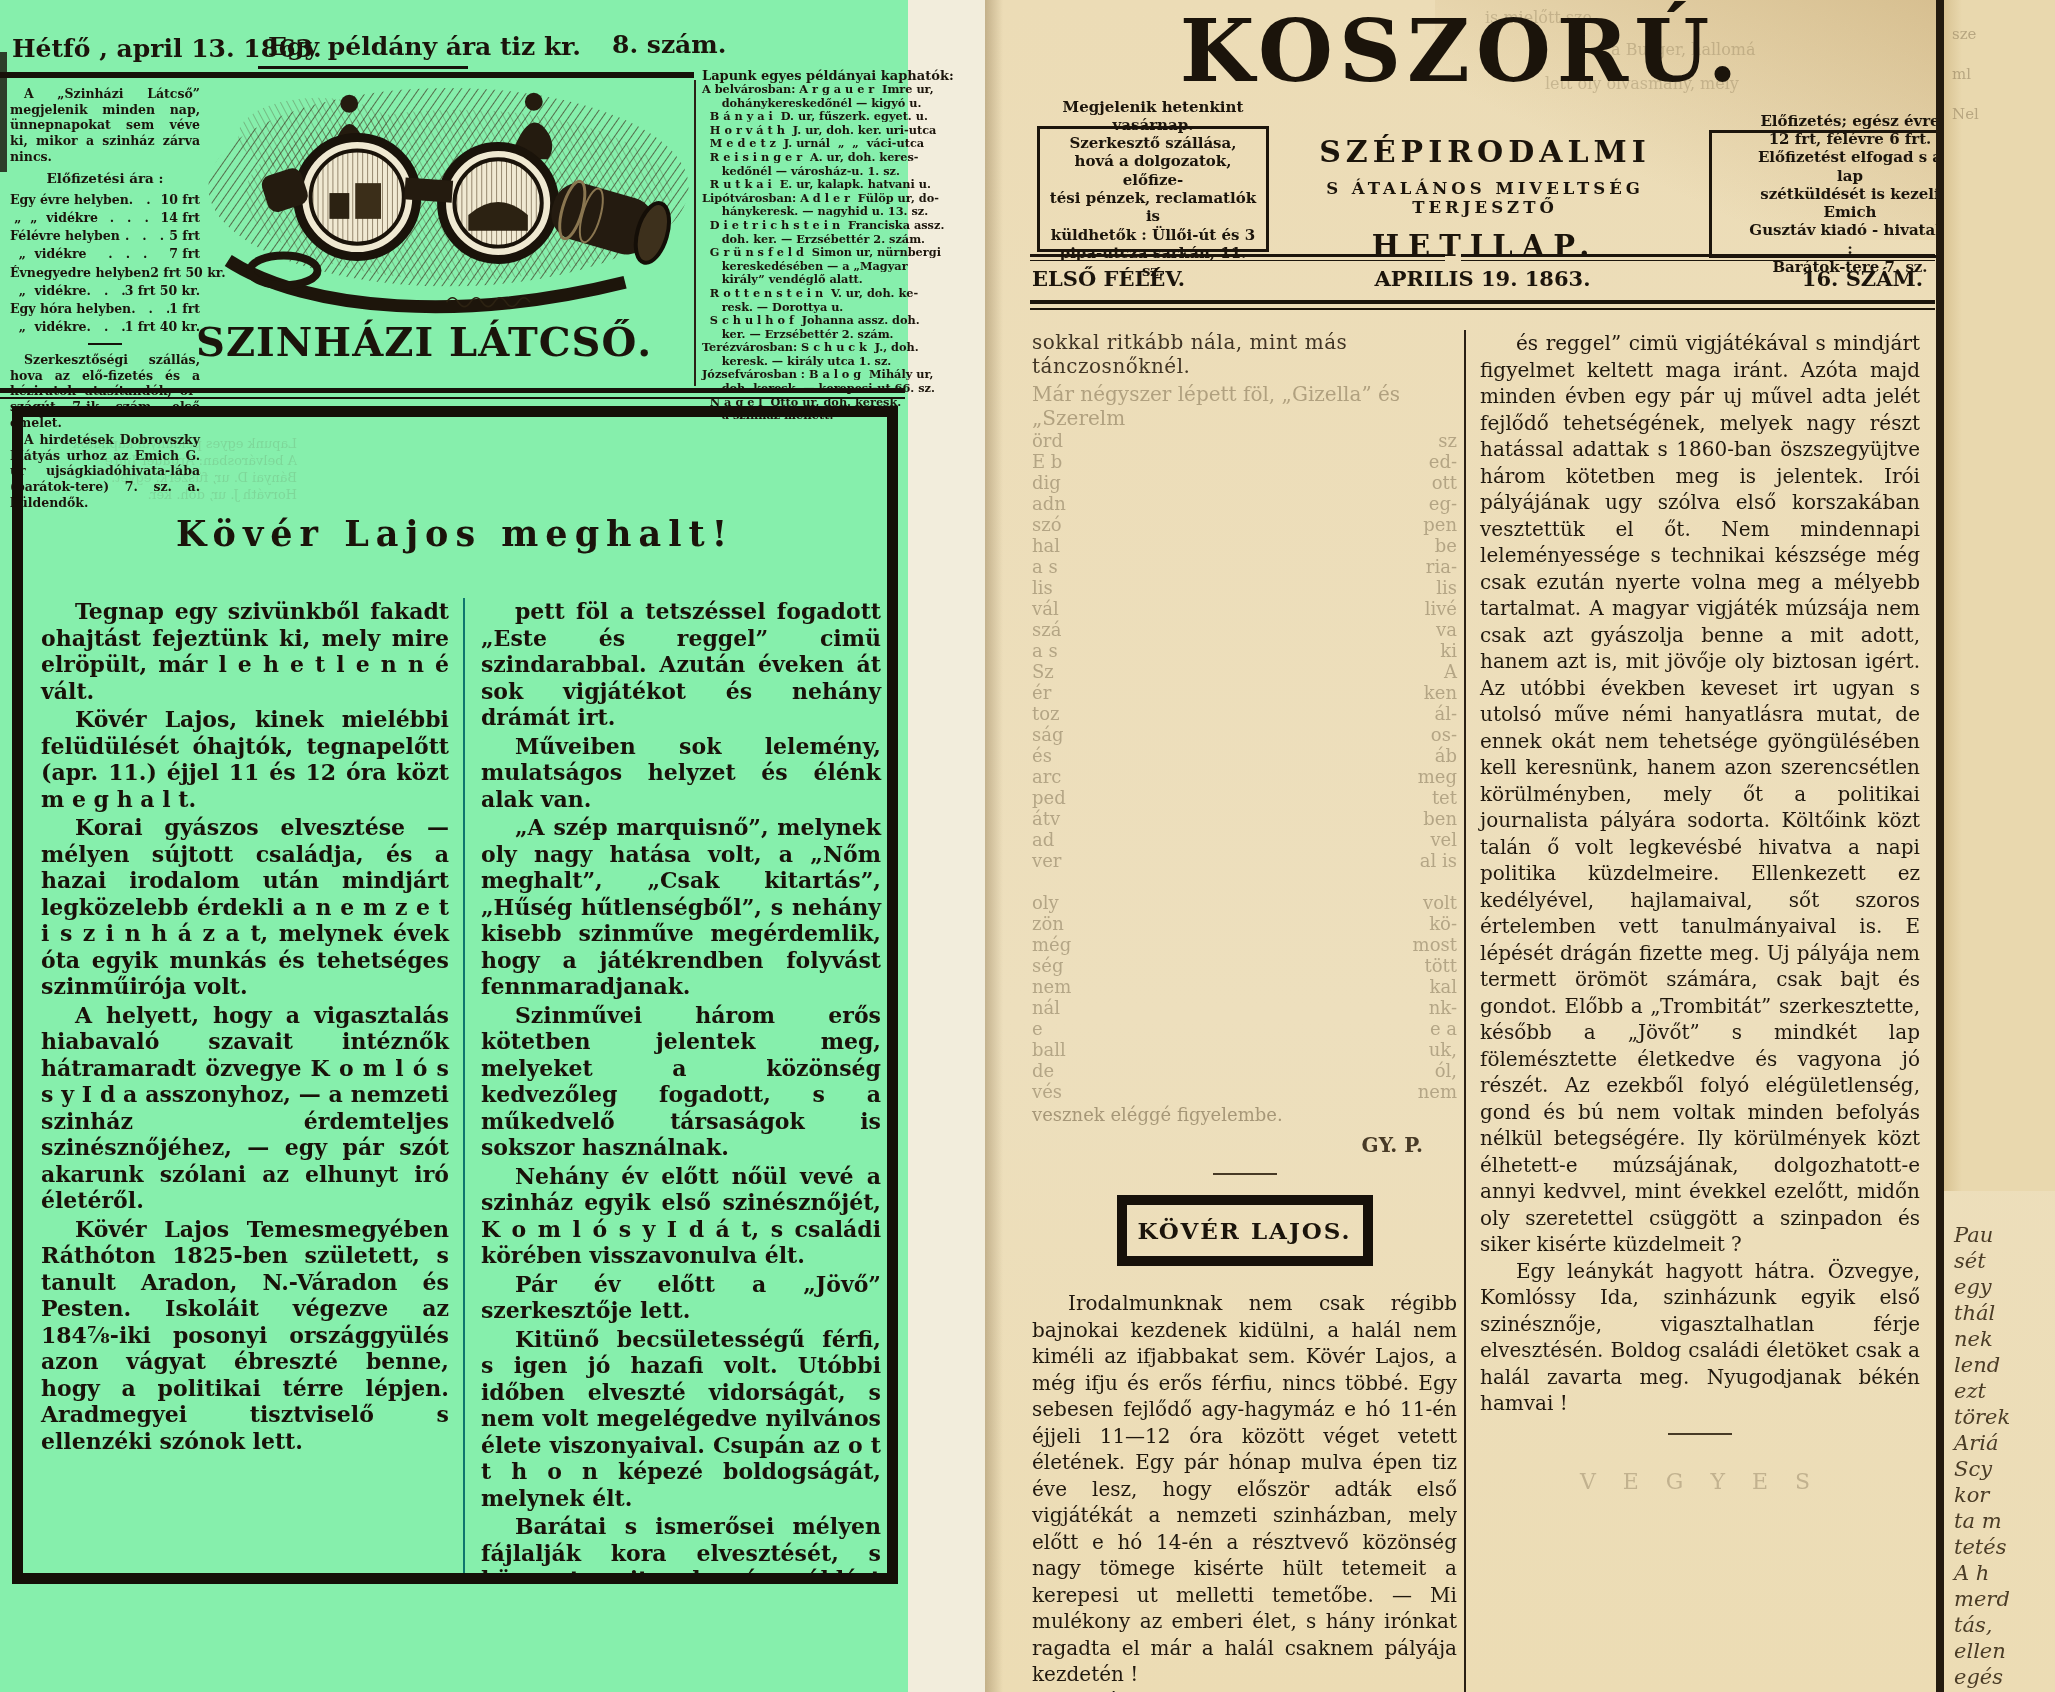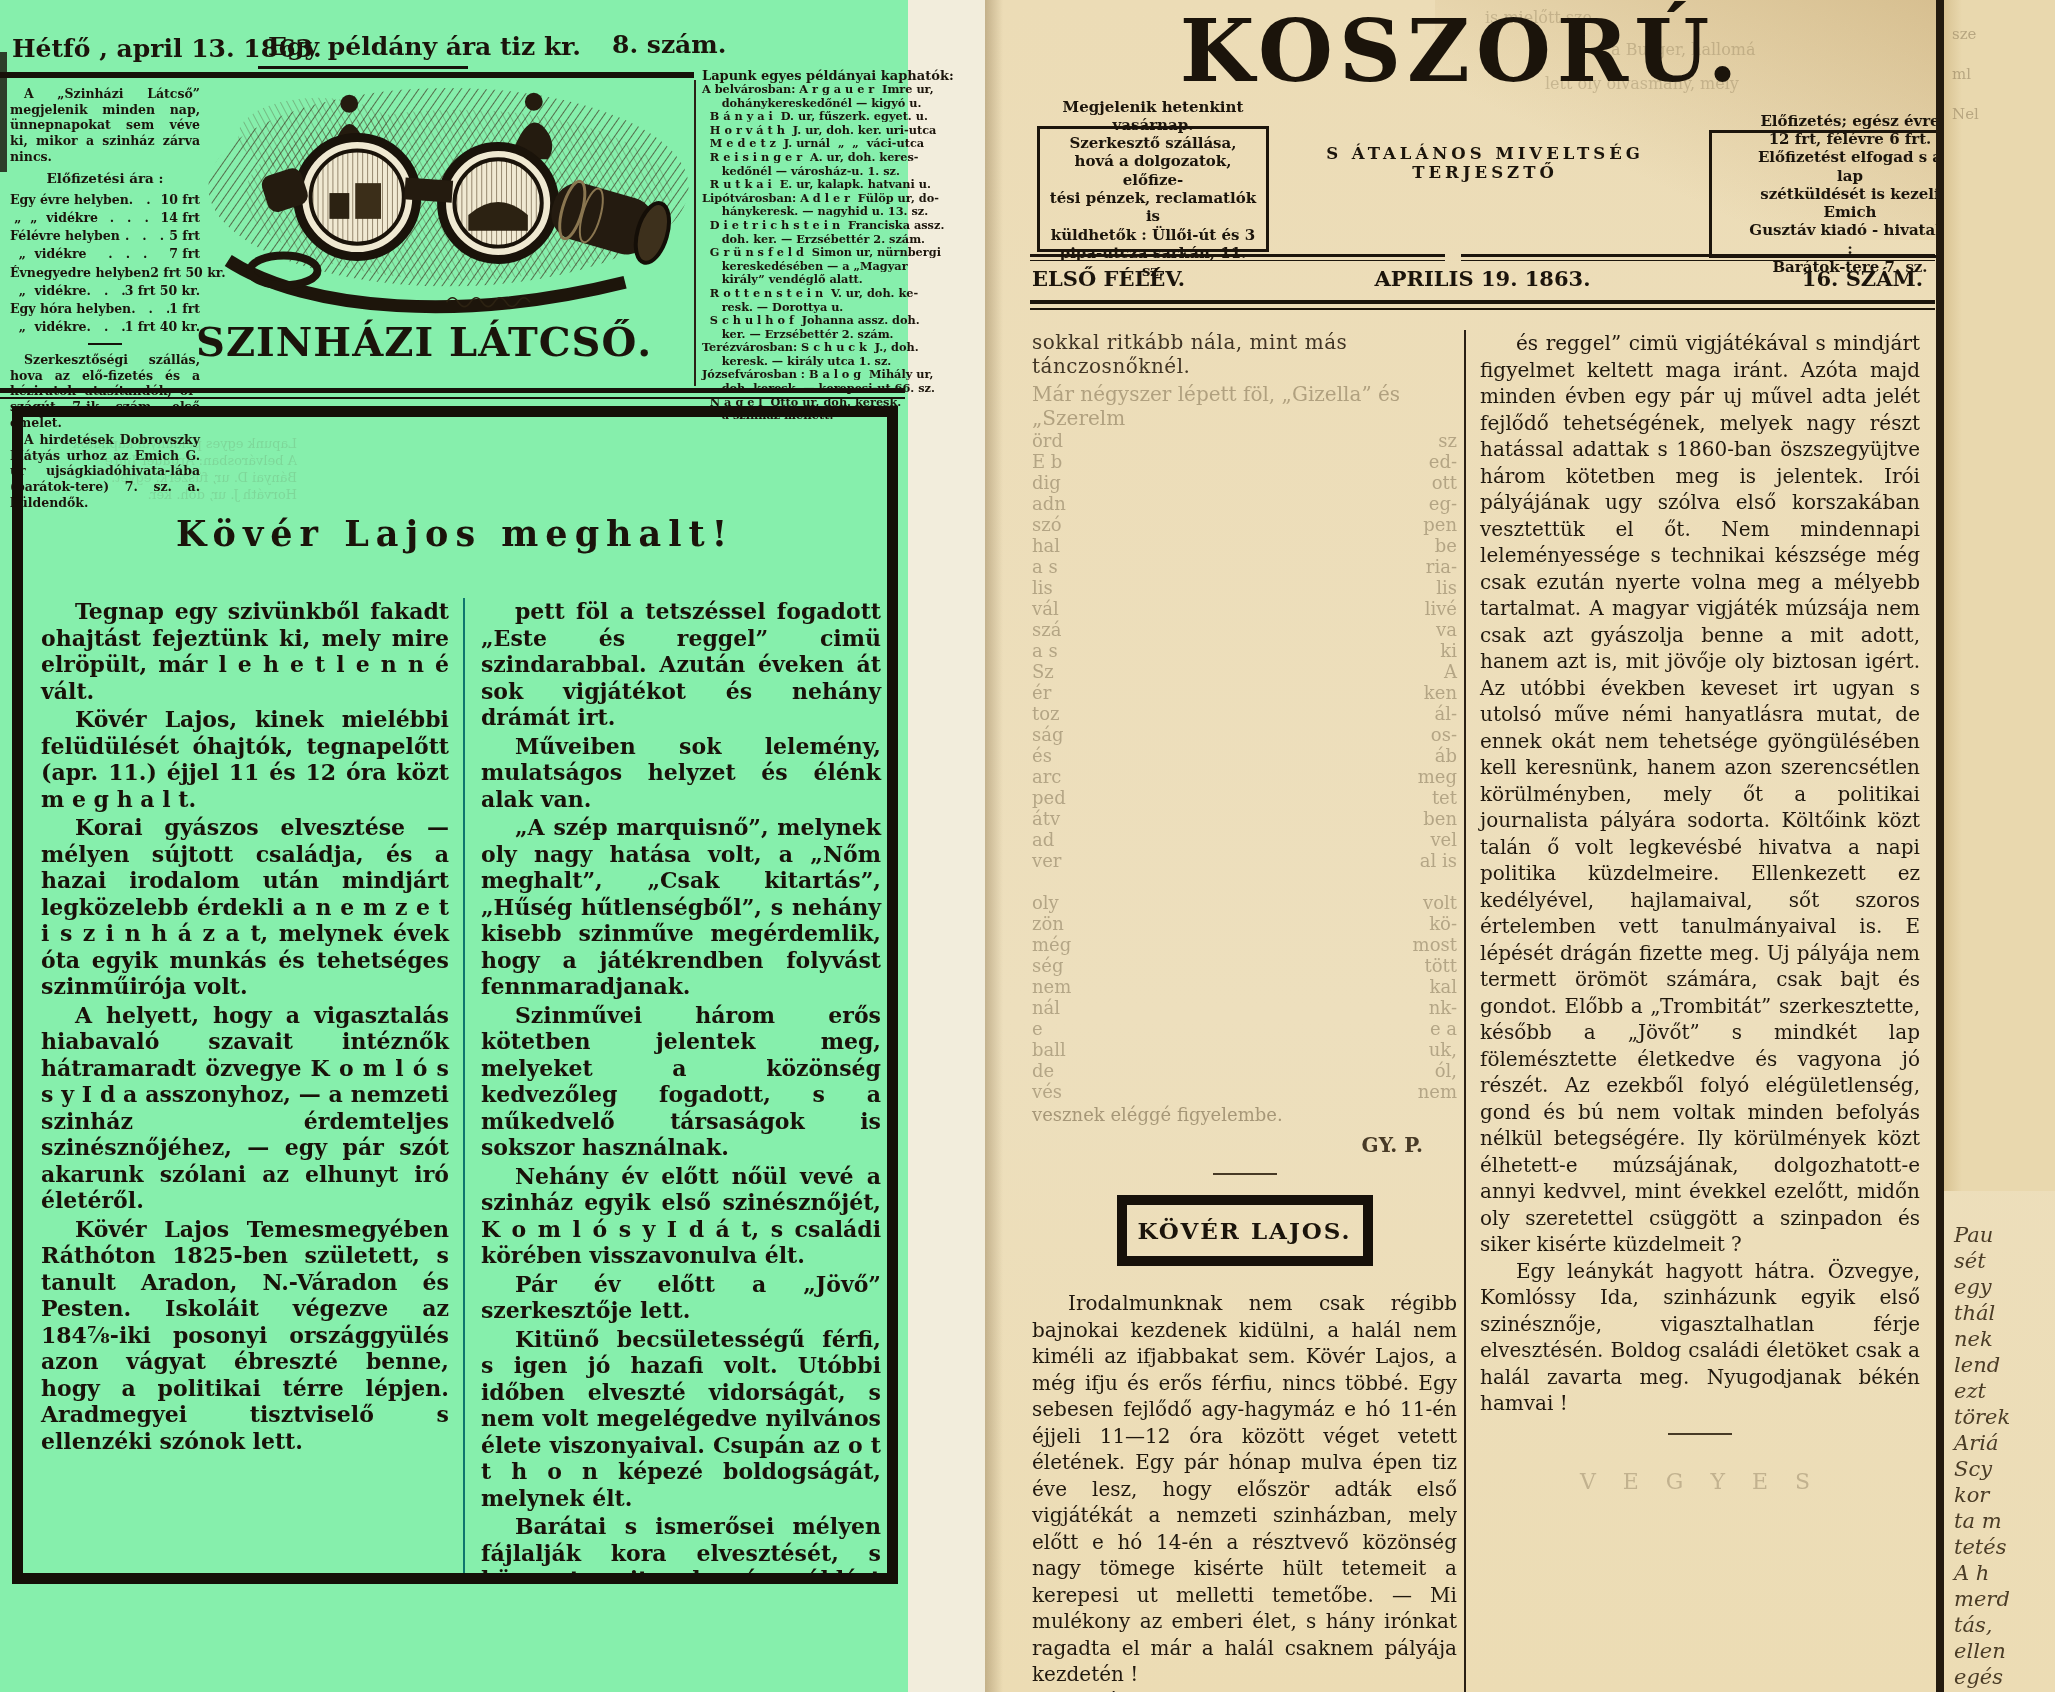--- a/index.html
+++ b/index.html
@@ -343,21 +343,23 @@
 
     <div class="kp-box kp-box-left">Megjelenik hetenkint
 vasárnap.
 Szerkesztő szállása,
 hová a dolgozatok, előfize-
 tési pénzek, reclamatlók is
 küldhetők : Üllői-út és 3
 pipa-utcza sarkán, 11. sz.</div>
 
     <div class="kp-subtitle">
+      <div class="kp-sub1">SZÉPIRODALMI</div>
       <div class="kp-sub2">S ÁTALÁNOS MIVELTSÉG TERJESZTŐ</div>
+      <div class="kp-sub3">HETILAP.</div>
     </div>
 
     <div class="kp-box kp-box-right">Előfizetés; egész évre
 12 frt, félévre 6 frt.
 Előfizetést elfogad s a lap
 szétküldését is kezeli Emich
 Gusztáv  kiadó - hivatala :
 Barátok-tere 7. sz.</div>
 
     <div class="kp-rule" style="left:45px;top:254px;width:415px;height:3px;"></div>

